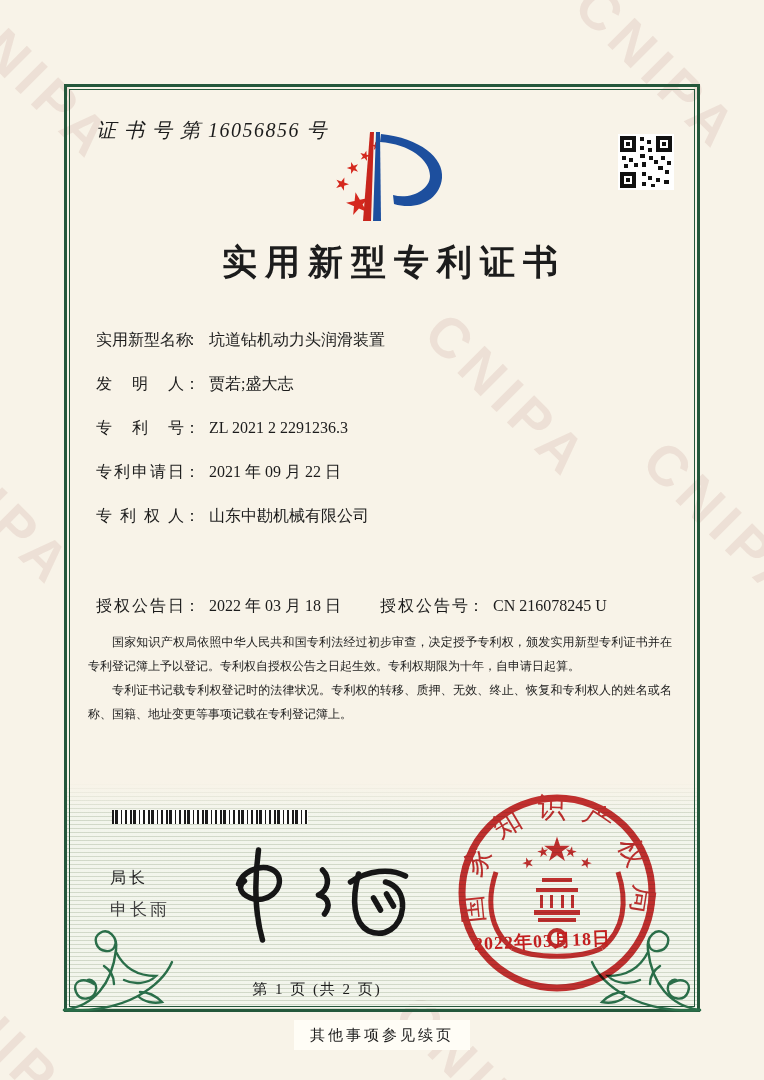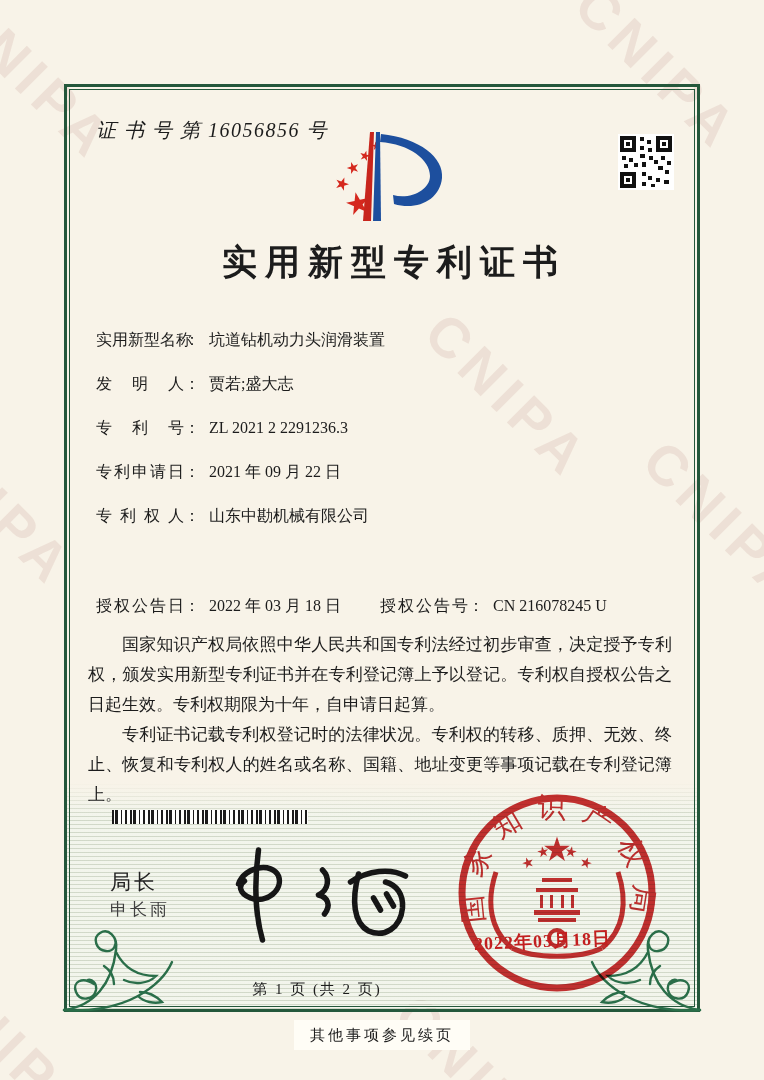--- a/index.html
+++ b/index.html
@@ -16,25 +16,25 @@
         background:linear-gradient(#f8f3e8, rgba(248,243,232,0));}
   .cert-no{position:absolute;left:96px;top:117px;font-size:20px;letter-spacing:1.5px;font-style:italic;}
   .logo{position:absolute;left:322px;top:126px;}
   .qr{position:absolute;left:618px;top:134px;}
   .title{position:absolute;left:0;top:227px;width:100%;text-align:center;margin:12px;
         font-size:35px;font-weight:bold;letter-spacing:8px;}
   .field{position:absolute;left:96px;font-size:16px;white-space:nowrap;}
   .field .g2{position:absolute;left:284px;top:0;}
   .flabel{display:inline-block;width:88px;text-align:justify;text-align-last:justify;}
   .colon{margin-right:9px;}
-  .body-text{position:absolute;left:88px;top:630px;width:584px;font-size:17px;line-height:30px;text-align:justify;}
+  .body-text{position:absolute;left:88px;top:630px;width:584px;font-size:12px;line-height:24px;text-align:justify;}
   .body-text p{margin:0;text-indent:2em;}
   .barcode{position:absolute;left:112px;top:810px;width:196px;height:14px;
         background:repeating-linear-gradient(90deg,#1a1a1a 0 2px,#fdfdfb 2px 3px,#1a1a1a 3px 6px,#fdfdfb 6px 9px,#1a1a1a 9px 10px,#fdfdfb 10px 13px,#1a1a1a 13px 15px,#fdfdfb 15px 18px);}
-  .signer-title{position:absolute;left:110px;top:868px;font-family:"Liberation Sans",sans-serif;font-size:21px;letter-spacing:3px;color:#222;}
+  .signer-title{position:absolute;left:110px;top:868px;font-family:"Liberation Sans",sans-serif;font-size:16px;letter-spacing:3px;color:#222;}
   .signer-name{position:absolute;left:110px;top:898px;font-family:"Liberation Sans",sans-serif;font-size:17px;letter-spacing:3px;color:#404040;}
   .signature{position:absolute;left:222px;top:838px;}
   .flourish{position:absolute;}
   .fl-left{left:60px;top:922px;}
   .fl-right{left:586px;top:922px;transform:scaleX(-1);}
   .seal{position:absolute;left:454px;top:790px;mix-blend-mode:multiply;opacity:.93;}
   .seal-date{position:absolute;left:474px;top:929px;font-size:18px;font-weight:bold;color:#c21f1f;
         letter-spacing:1px;transform:rotate(-2.5deg);white-space:nowrap;}
   .page-info{position:absolute;left:64px;top:980px;width:506px;text-align:center;font-size:15px;letter-spacing:2px;}
   .note{position:absolute;left:0;top:1026px;width:100%;text-align:center;}

